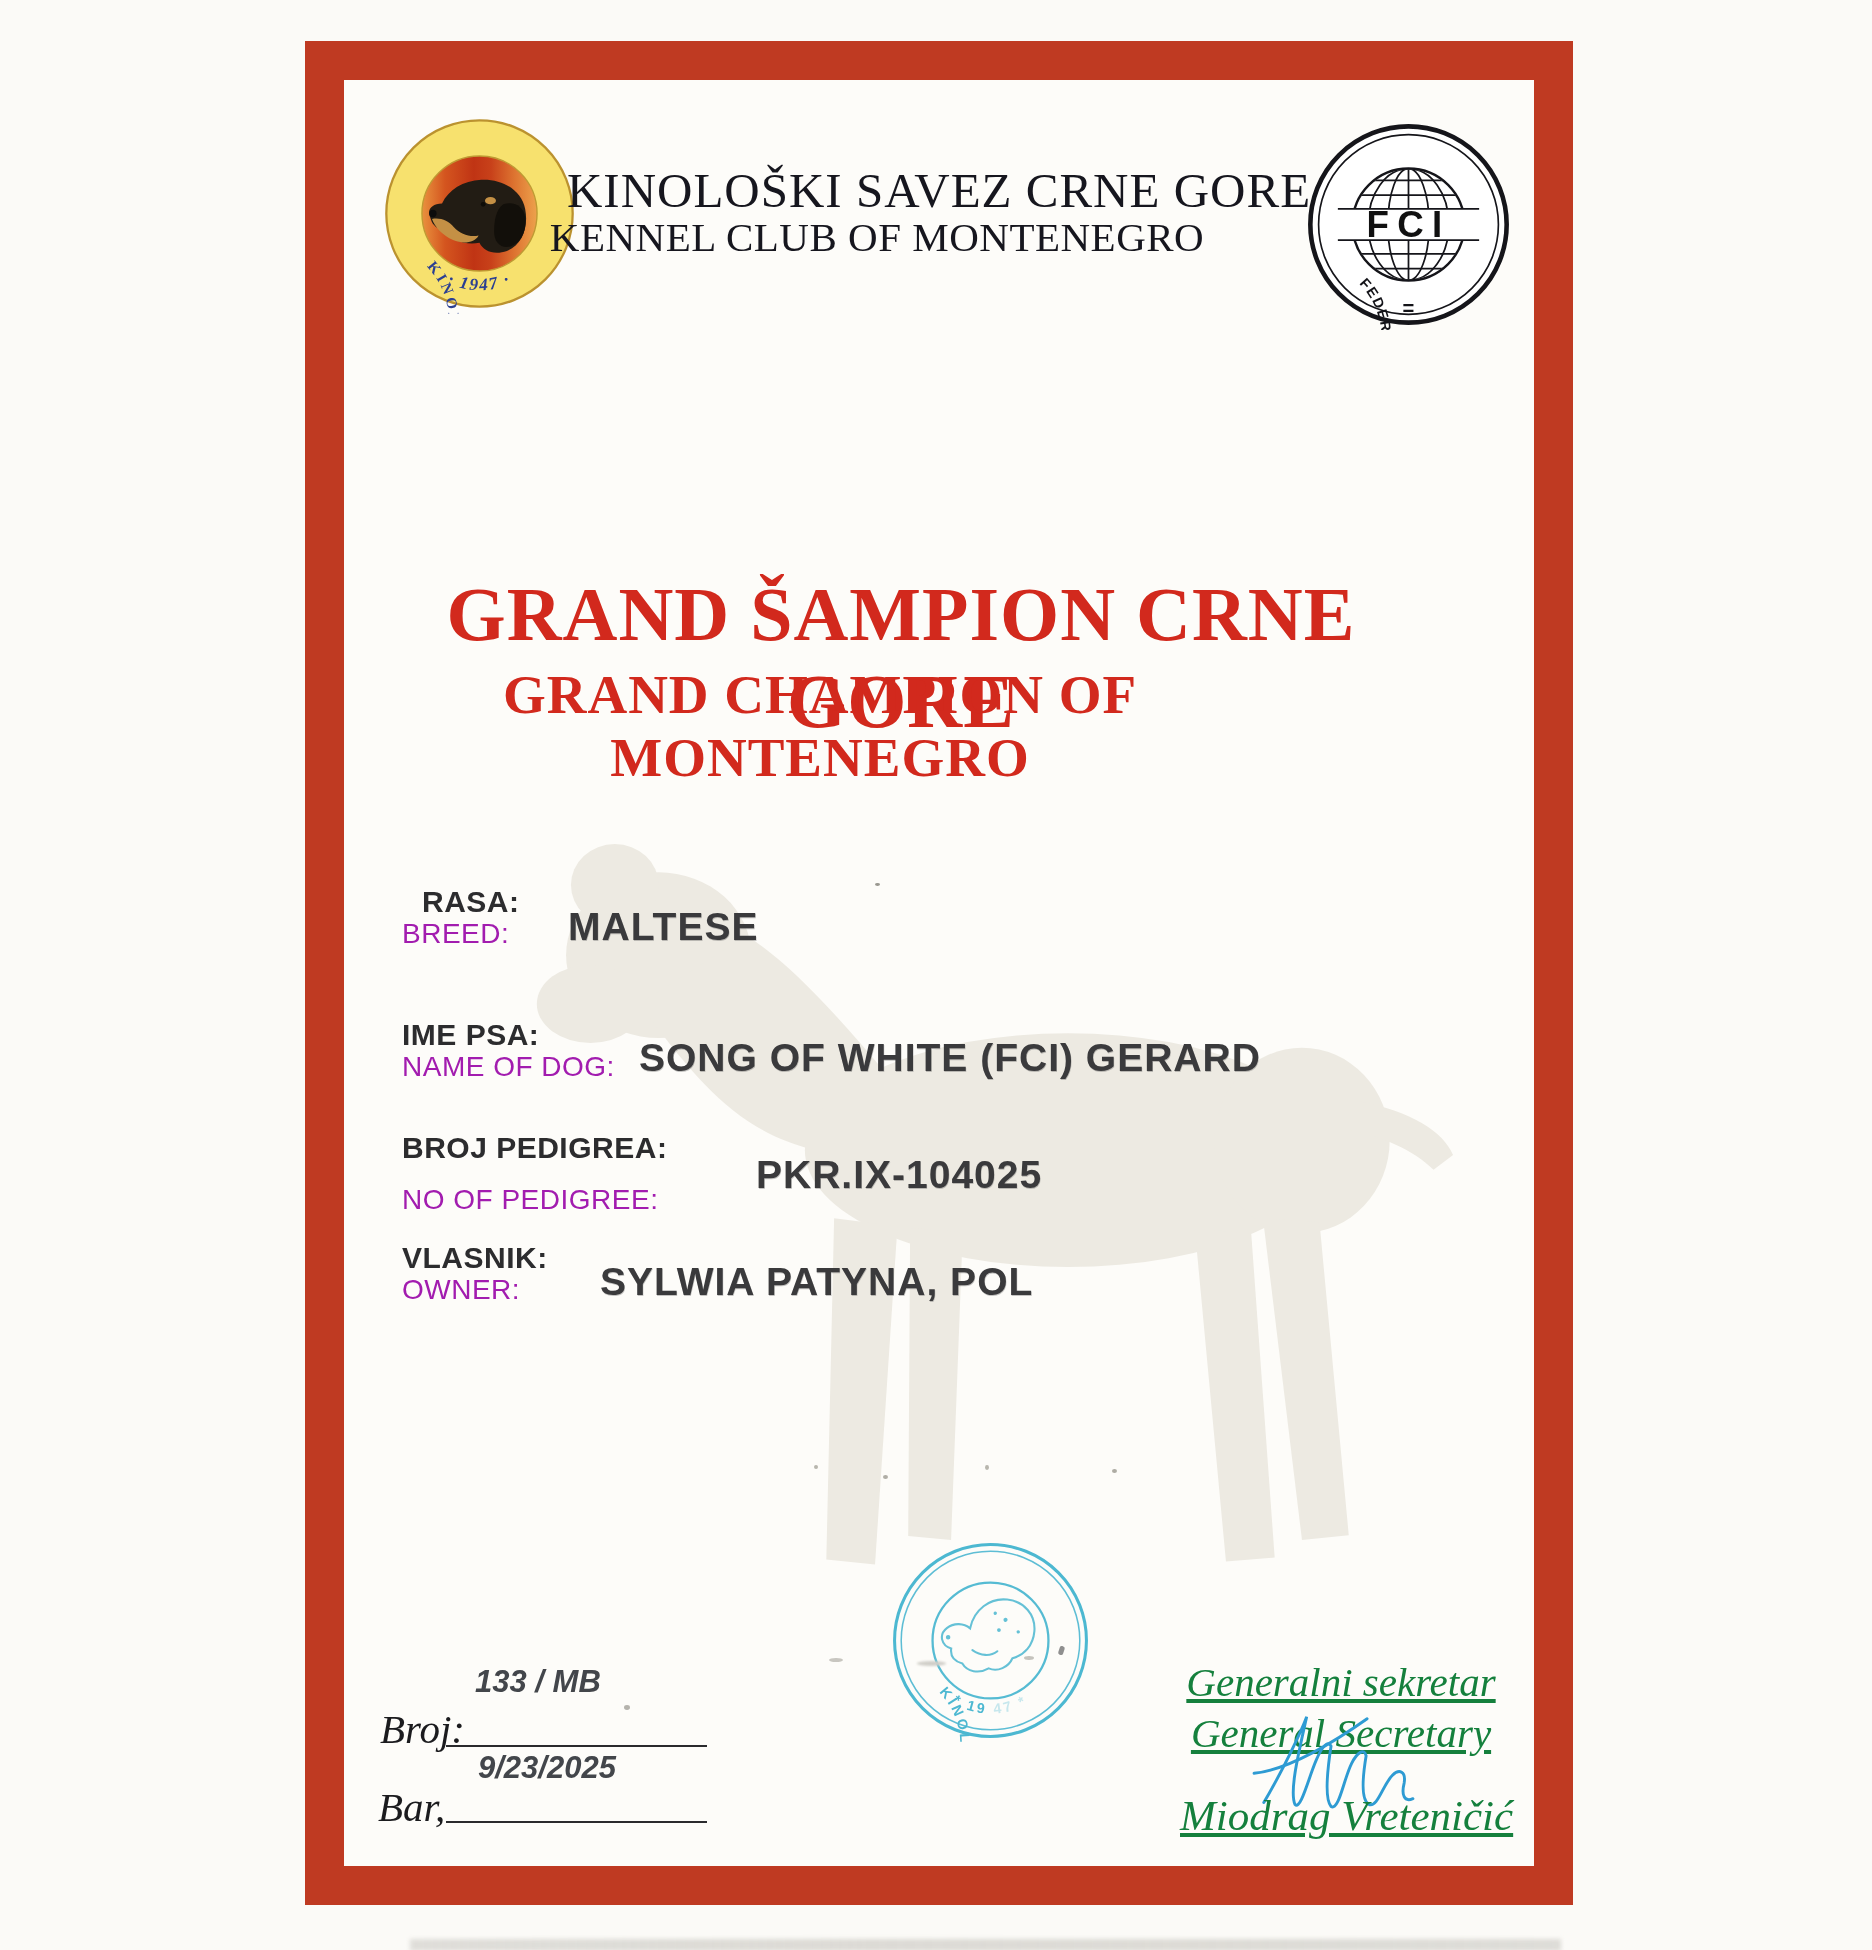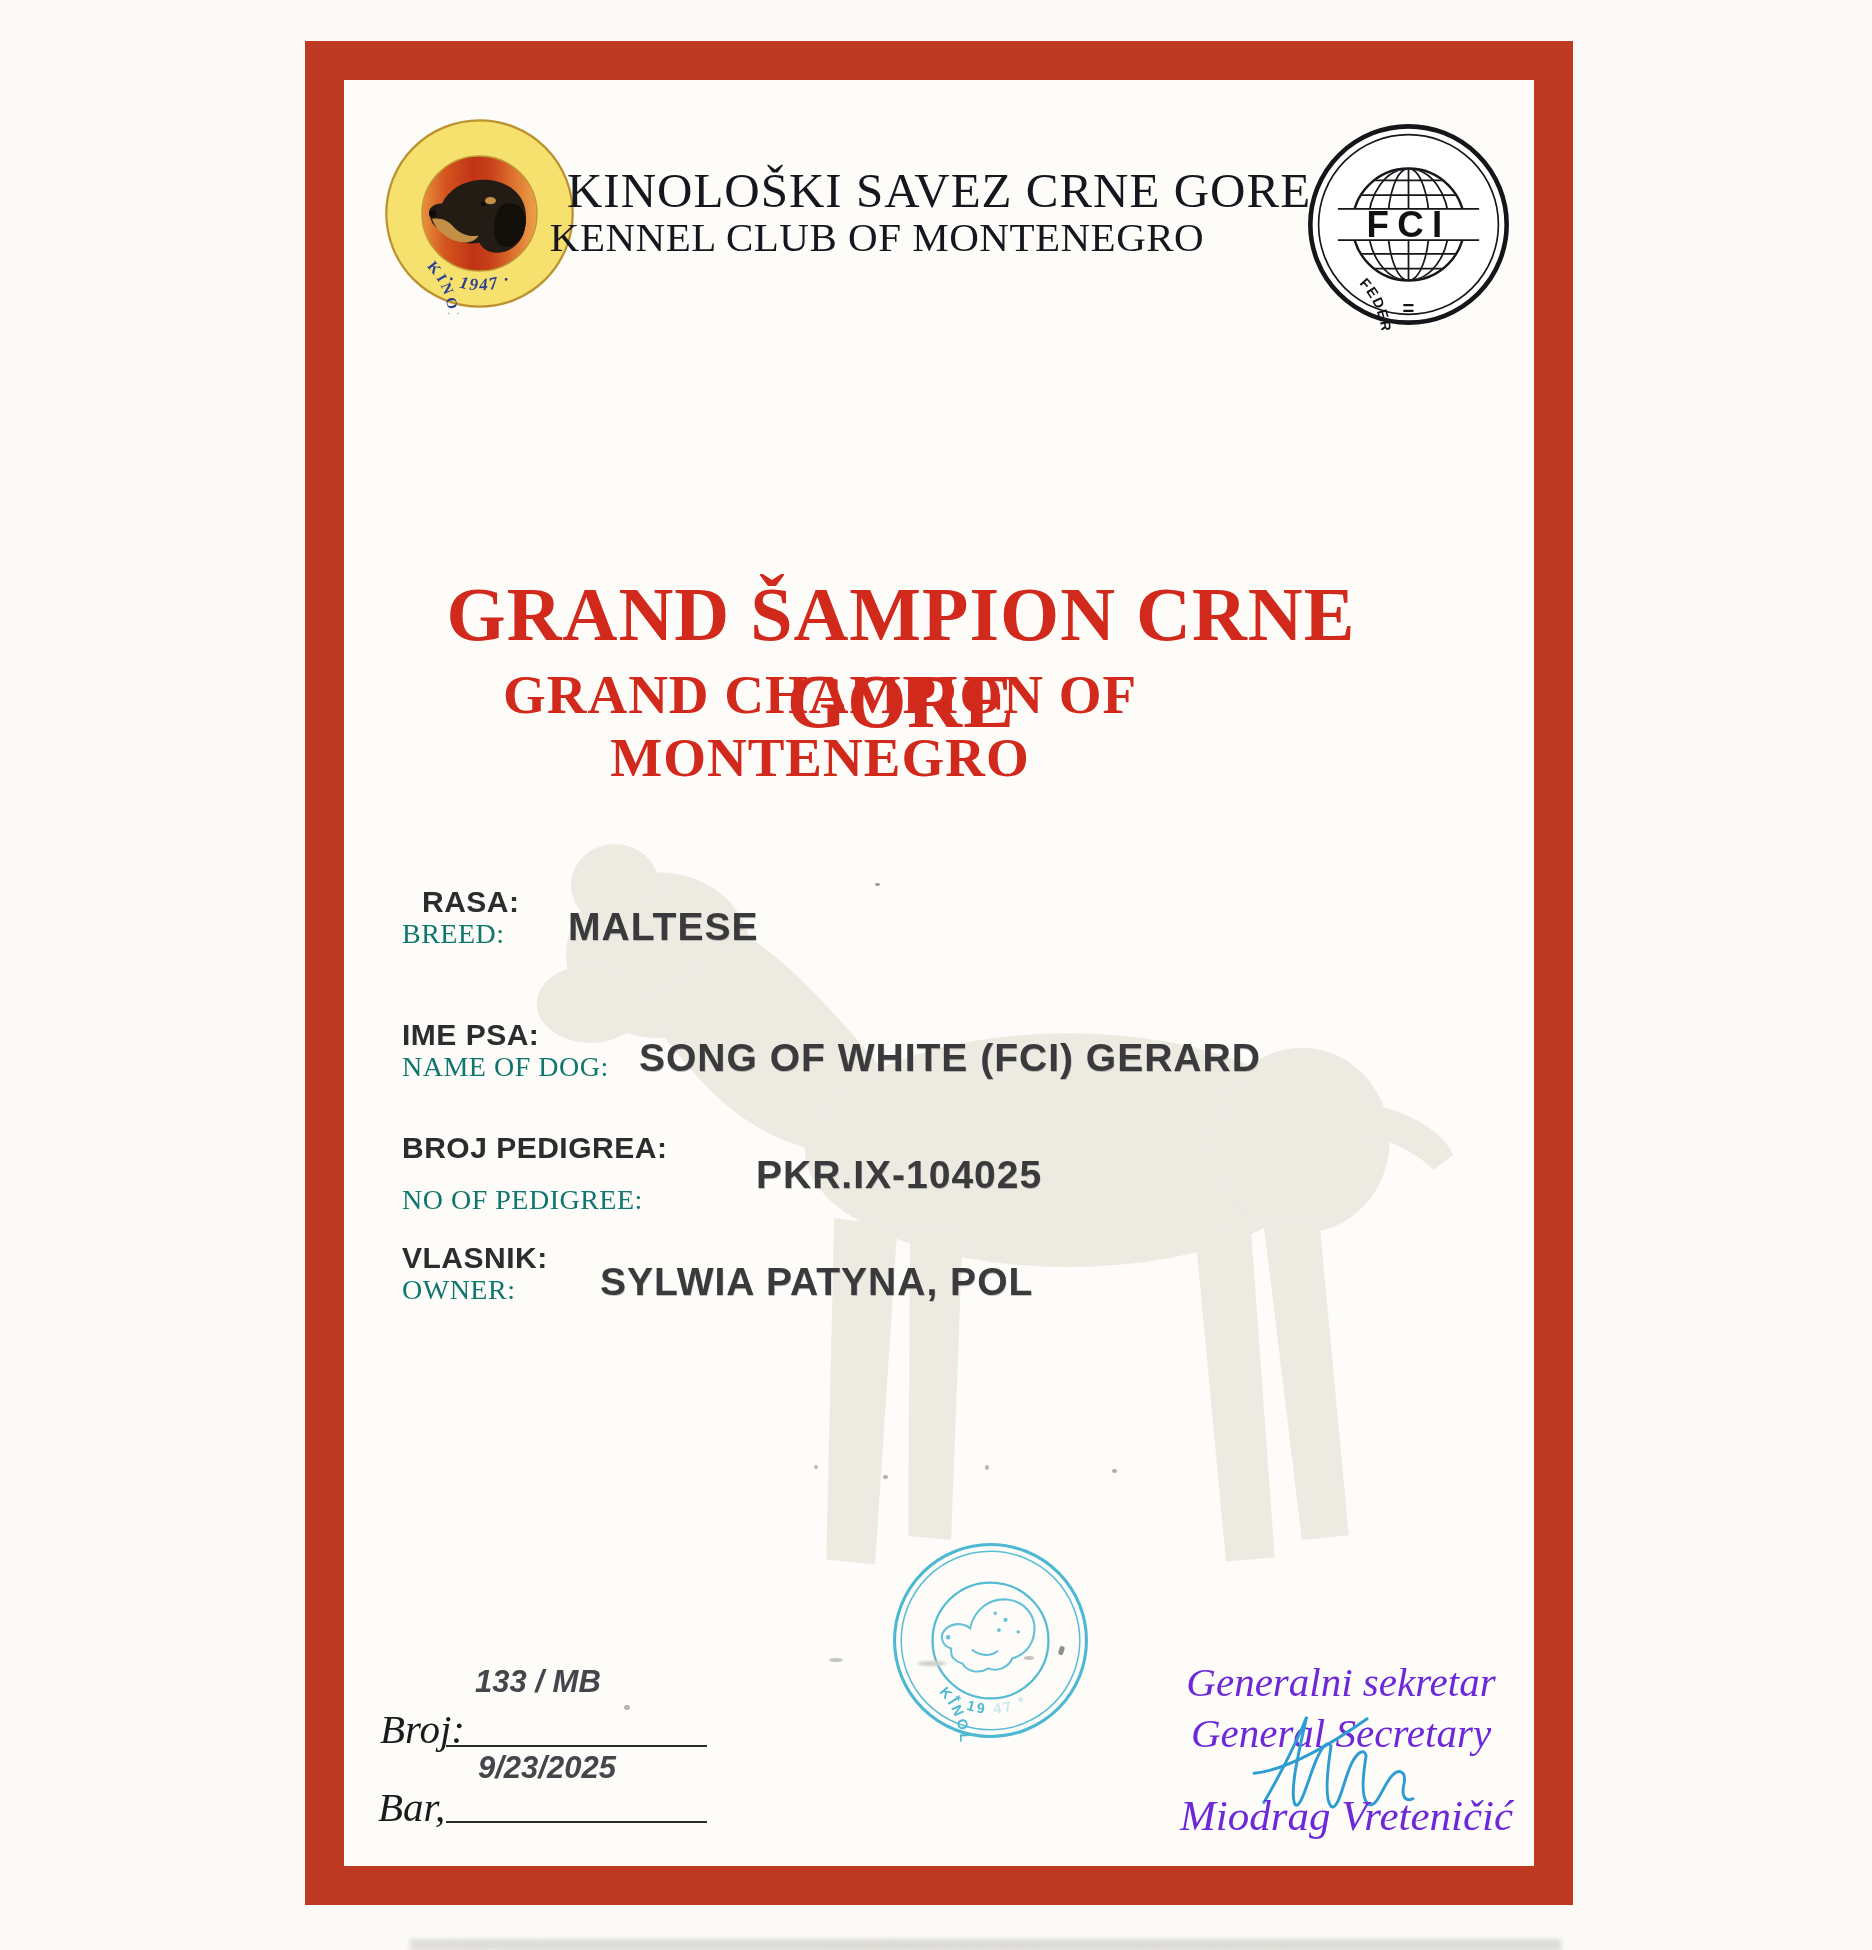--- a/index.html
+++ b/index.html
@@ -45,39 +45,39 @@
   }
   .title-sub {
     position:absolute; left:344px; top:663px; width:952px;
     text-align:center;
     font-family:"Liberation Serif", serif;
     font-weight:700; font-size:55px; letter-spacing:1px;
     color:#d2291d;
   }
 
   .label-sr { font-weight:700; font-size:30px; color:#2c2c2e; letter-spacing:0.5px; white-space:nowrap; }
-  .label-en { font-weight:400; font-size:28px; color:#0f766e; letter-spacing:0.5px; white-space:nowrap;font-family:Liberation Serif, serif; }
+  .label-en { font-weight:400; font-size:28px; color:#a21caf; letter-spacing:0.5px; white-space:nowrap; }
   .field-value {
     font-weight:700; font-size:39px; color:#3a3a3c; letter-spacing:1px; white-space:nowrap;
     text-shadow:0.5px 0.5px 0 rgba(90,90,90,.35);
   }
 
   .stamped {
     font-style:italic; font-weight:700; color:#43464b; white-space:nowrap;
   }
   .script-label {
     font-family:"Liberation Serif", serif; font-style:italic;
     font-size:41px; color:#1b1b1e; white-space:nowrap;
   }
   .fill-line { position:absolute; border-bottom:2px solid #2a2a2d; }
 
   .sec-text {
     position:absolute; left:1180px; width:322px; text-align:center;
     font-family:"Liberation Serif", serif; font-style:italic;
-    font-size:41px; color:#6d28d9; white-space:nowrap;
+    font-size:41px; color:#15803d; white-space:nowrap;text-decoration:underline;
   }
 
   .speck { position:absolute; border-radius:50%; }
 
   .scan-strip {
     position:absolute; left:410px; top:1939px; width:1151px; height:11.7px;
     background:linear-gradient(90deg, rgba(160,158,150,.30), rgba(190,188,180,.5) 40%, rgba(168,166,158,.35));
     filter:blur(2px);
   }
   svg text { font-family:"Liberation Sans", sans-serif; }

